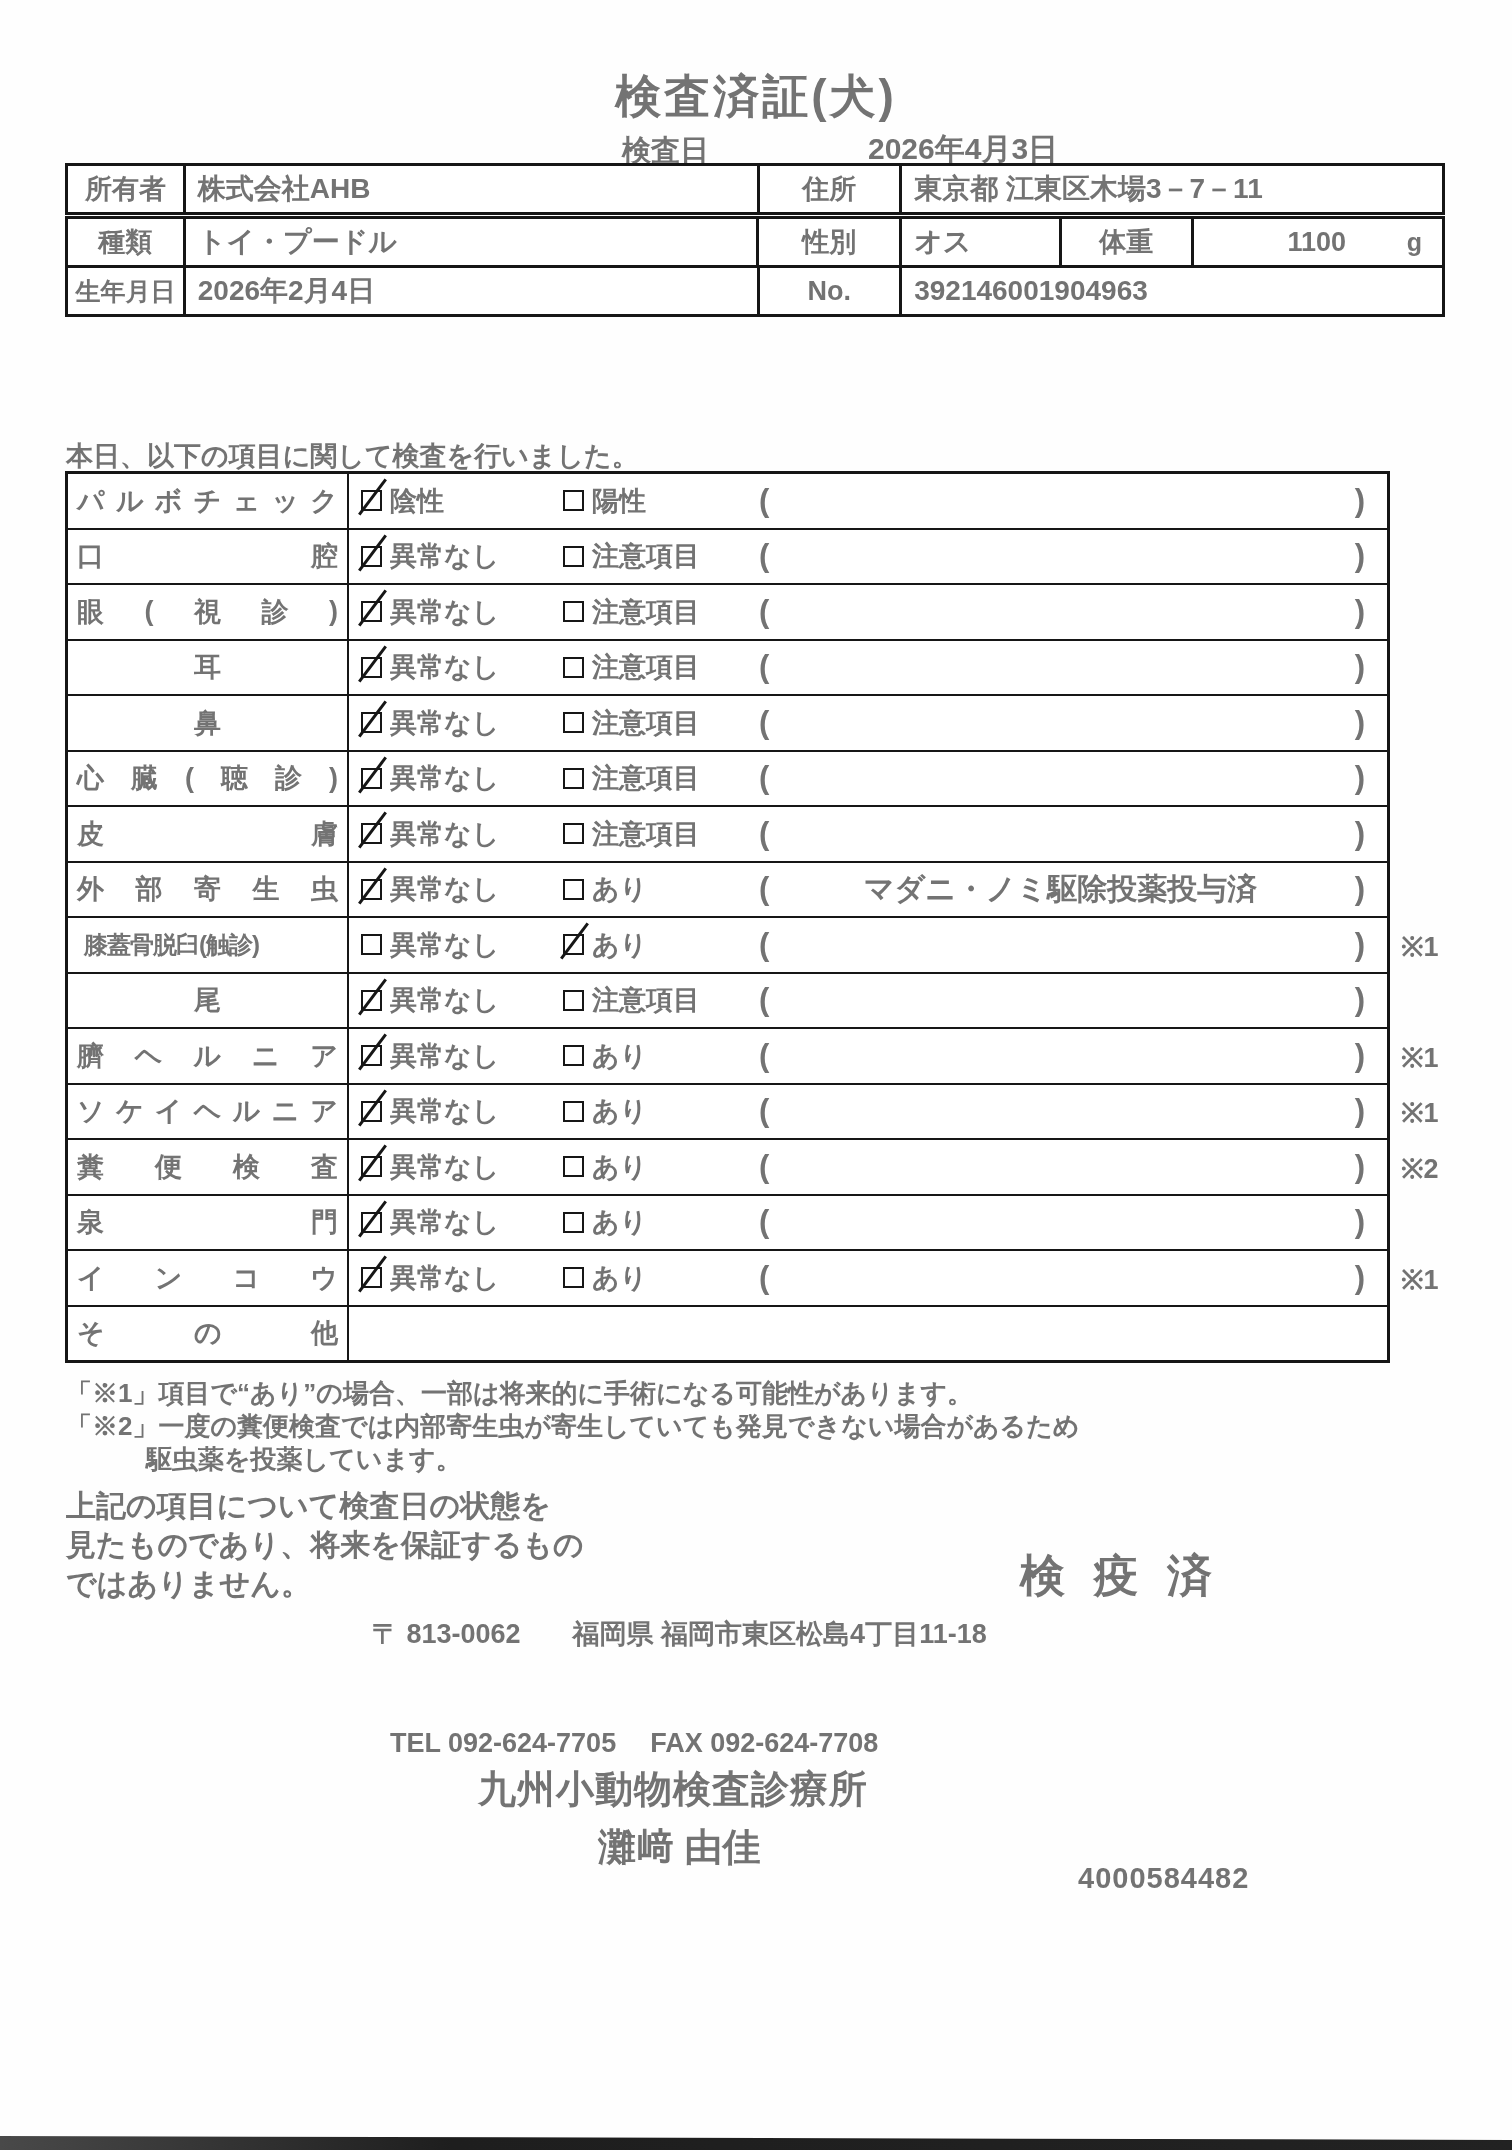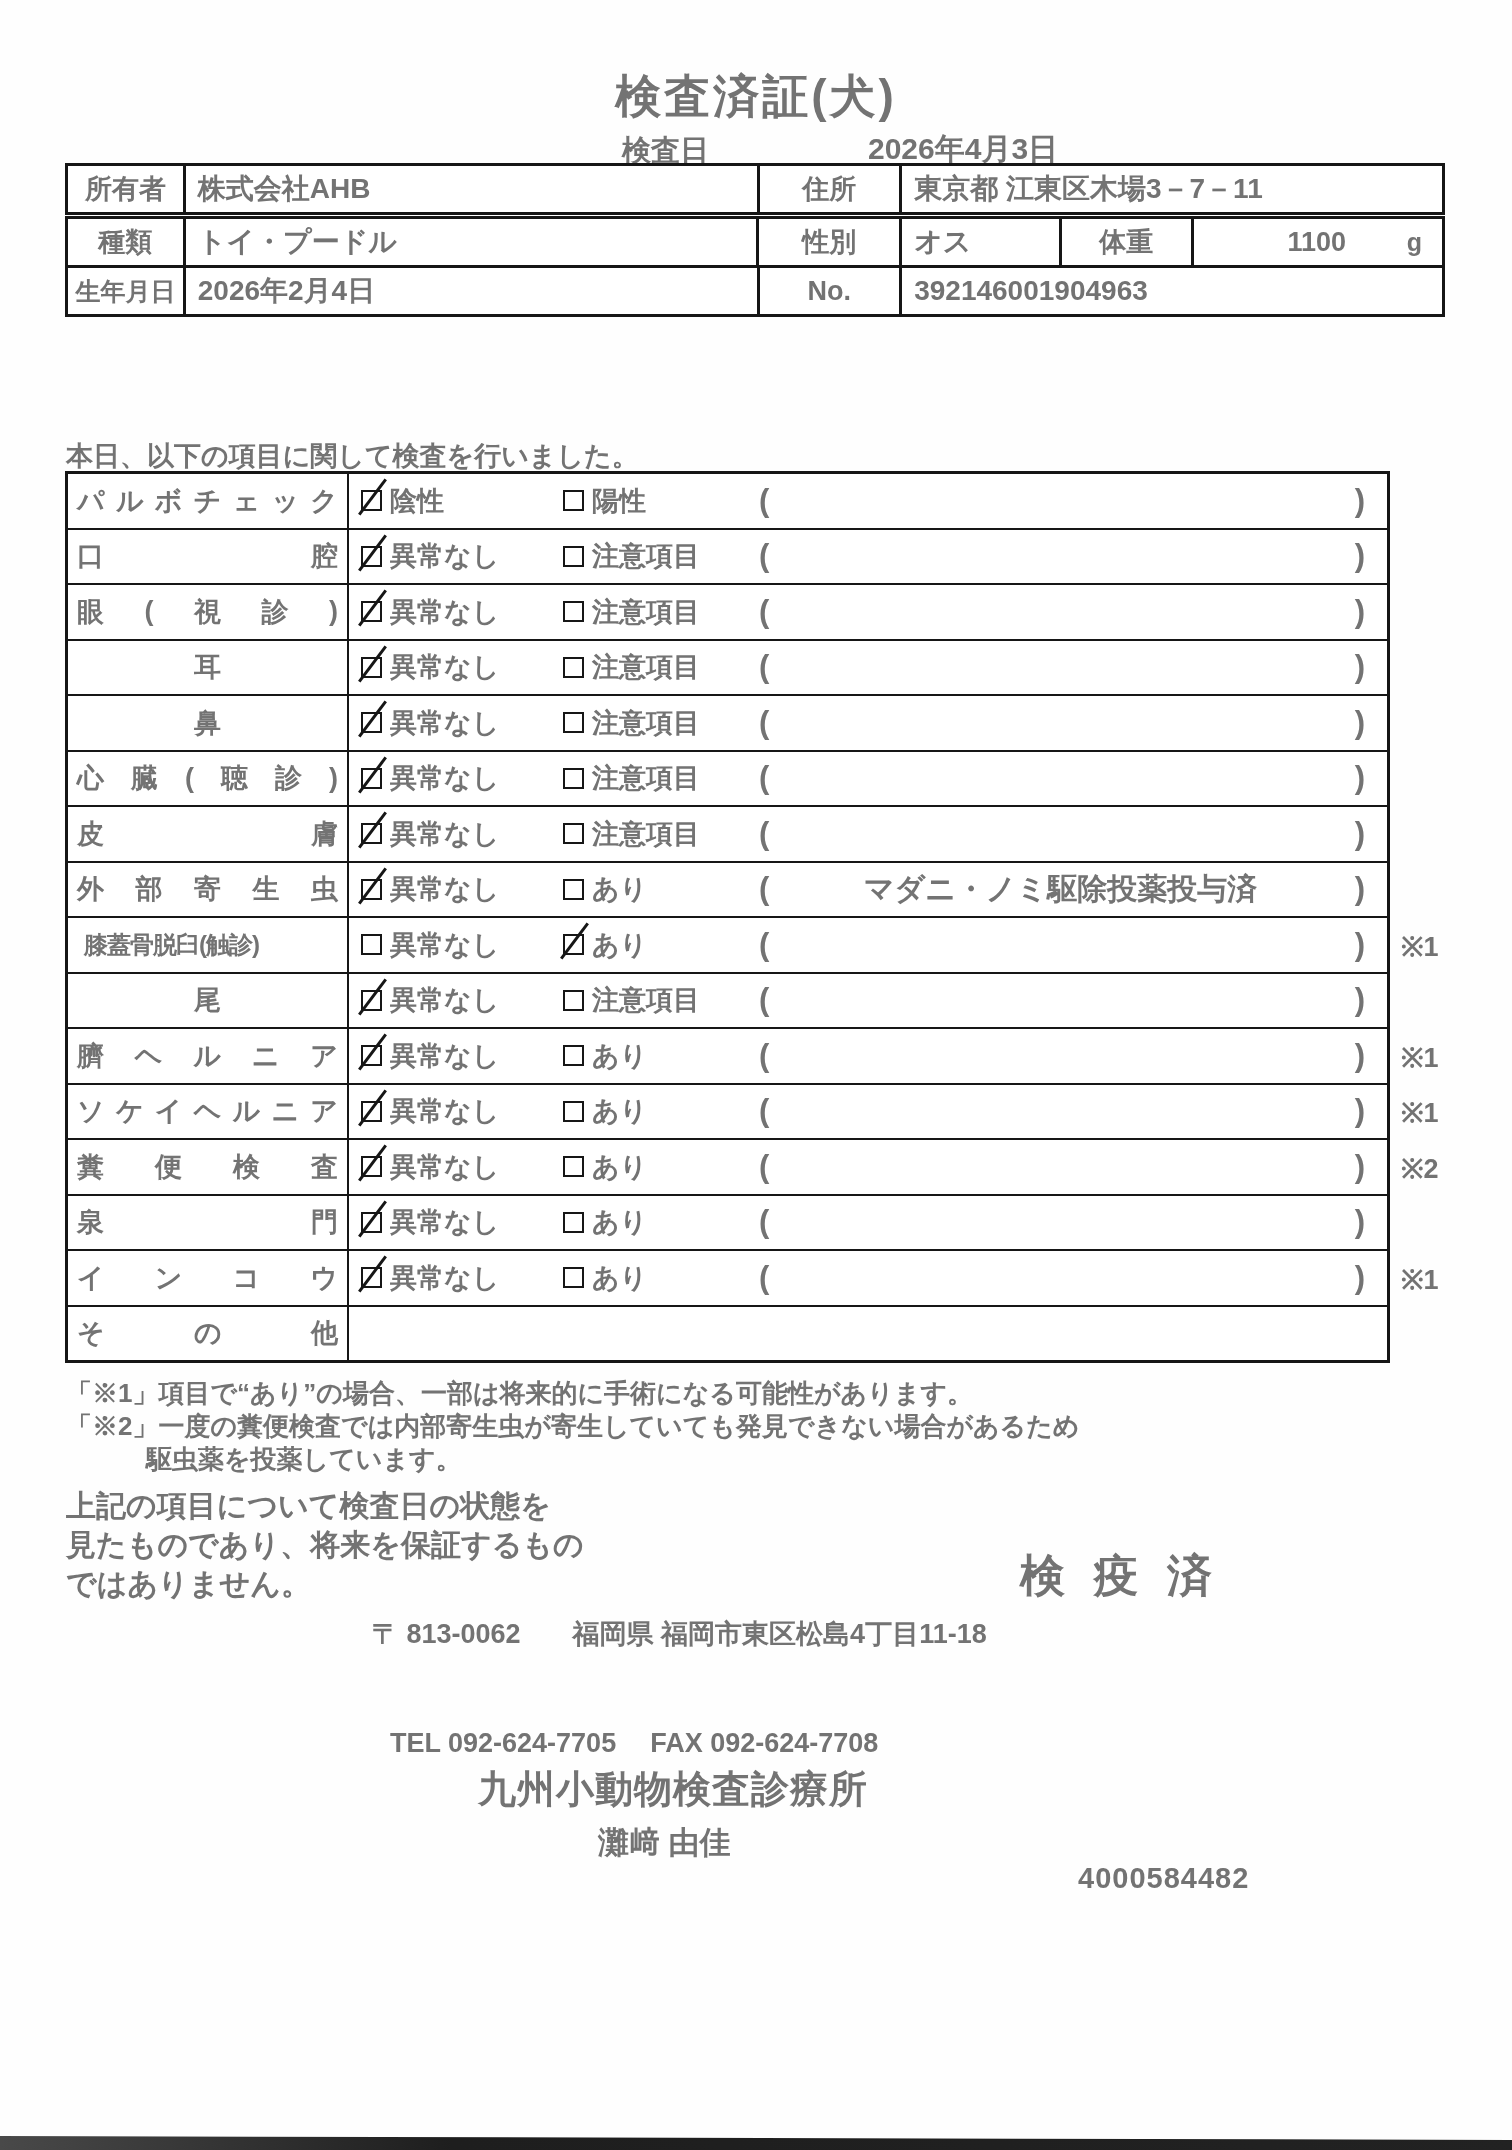--- a/index.html
+++ b/index.html
@@ -67,21 +67,21 @@
   
   .footnote{left:66px;font-size:26px;font-weight:600;white-space:nowrap;}
   .fn1{top:1376px;} .fn2{top:1409px;} .fn3{top:1442px;left:146px;}
   .disclaimer{left:66px;top:1486px;font-size:30px;font-weight:700;line-height:39px;white-space:nowrap;}
   .stamp{left:1020px;top:1546px;font-size:45px;font-weight:600;letter-spacing:8px;white-space:nowrap;}
 
   
   .postal-line{left:372px;top:1616px;font-size:27px;font-weight:600;display:flex;gap:52px;white-space:nowrap;}
   .tel-line{left:390px;top:1684px;font-size:27px;font-weight:600;display:flex;gap:34px;white-space:nowrap;margin-top:44px;}
   .clinic-name{left:478px;top:1764px;font-size:38px;font-weight:700;letter-spacing:1px;white-space:nowrap;}
-  .vet-name{left:598px;top:1822px;font-size:31px;font-weight:600;white-space:nowrap;}
+  .vet-name{left:598px;top:1822px;font-size:38px;font-weight:600;white-space:nowrap;}
   .serial{left:1078px;top:1862px;font-size:29px;font-weight:600;letter-spacing:1px;}
 
   
   .scan-band{
     left:-10px;bottom:0;width:1540px;height:14px;
     background:linear-gradient(90deg,#4a4a4a,#1e1e1e 30%,#222);
     transform:rotate(0.15deg);transform-origin:left bottom;
   }
 </style>
 </head>

